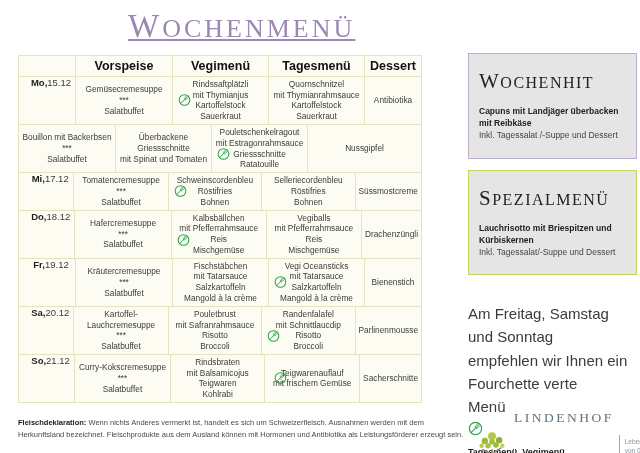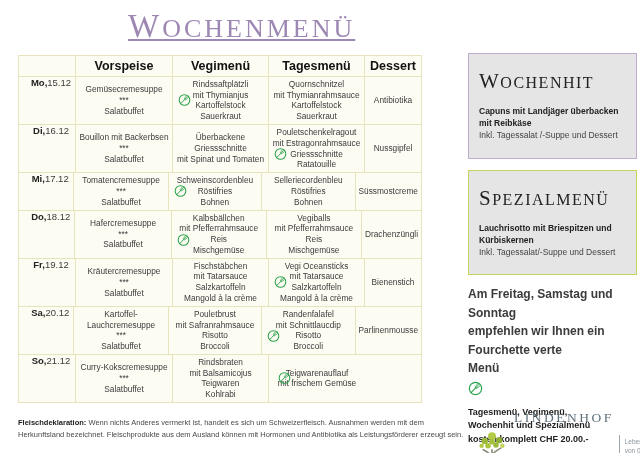--- a/index.html
+++ b/index.html
@@ -40,21 +40,21 @@
   
   .side { position:absolute; left:468px; top:53px; width:169px; }
   .box { background:#e5e5e5; padding:15px 10px; }
   .box-hit  { border:1px solid #bfadd0; height:106px; margin-bottom:11px; }
   .box-spez { border:1px solid #c8d25f; height:105px; }
   .box-title { font-family:"Liberation Serif", serif; font-size:16px; color:#222;
                letter-spacing:1.5px; text-transform:uppercase; margin-bottom:12px; }
   .box-title::first-letter { font-size:21px; }
   .dish { font-size:8.5px; font-weight:bold; color:#222; line-height:1.4; white-space:pre-line; }
   .note { font-size:8.5px; color:#444; line-height:1.4; }
-  .wk-note { margin-top:10px; font-size:12px; line-height:1.55; color:#3b3b3b; white-space:pre-line;font-weight:bold; }
+  .wk-note { margin-top:27px; font-size:15px; line-height:1.55; color:#3b3b3b; white-space:pre-line; }
   .side-fv { display:block; width:15px; height:15px; color:#2aa14b; margin:3px 0 10px 0; }
   .side-fv svg { display:block; width:100%; height:100%; }
   .price-note { font-size:9px; font-weight:bold; color:#222; line-height:1.5; white-space:pre-line; }
 
   
   .decl { position:absolute; left:18px; top:417px; width:452px;
           font-size:7.5px; line-height:1.55; color:#4a4a4a; }
   .decl b { color:#1a1a1a; }
 
   
@@ -122,26 +122,20 @@
 mit Thymianrahmsauce
 Kartoffelstock
 Sauerkraut</div>
         </div>
       <div class="c c-des menu">
           <div class="mtxt">Antibiotika</div>
         </div>
     </div>
 
     <div class="trow">
-      <div class="c c-day">
-          <div class="day">
-            <span class="dlab">Di,</span>
-            <span class="ddate">16.12</span>
-          </div>
-        </div>
       <div class="c c-vor menu">
           <div class="mtxt">Bouillon mit Backerbsen
 ***
 Salatbuffet</div>
         </div>
       <div class="c c-veg menu">
           <div class="mtxt">Überbackene Griessschnitte
 mit Spinat und Tomaten</div>
         </div>
       <div class="c c-tag menu">
@@ -313,20 +307,23 @@
 Kohlrabi</div>
         </div>
       <div class="c c-veg menu">
           <span class="fv" style="left:9px">
             <svg>
               <use href="#fv-sym"></use>
             </svg>
           </span>
           <div class="mtxt">Teigwarenauflauf
 mit frischem Gemüse</div>
+        </div>
+      <div class="c c-des menu">
+          <div class="mtxt">Sacherschnitte</div>
         </div>
     </div>
   </div>
 
   <div class="side">
     <div class="box box-hit">
       <div class="box-title">Wochenhit</div>
       <div class="dish">Capuns mit Landjäger überbacken mit Reibkäse</div>
       <div class="note">Inkl. Tagessalat /-Suppe und Dessert</div>
     </div>

